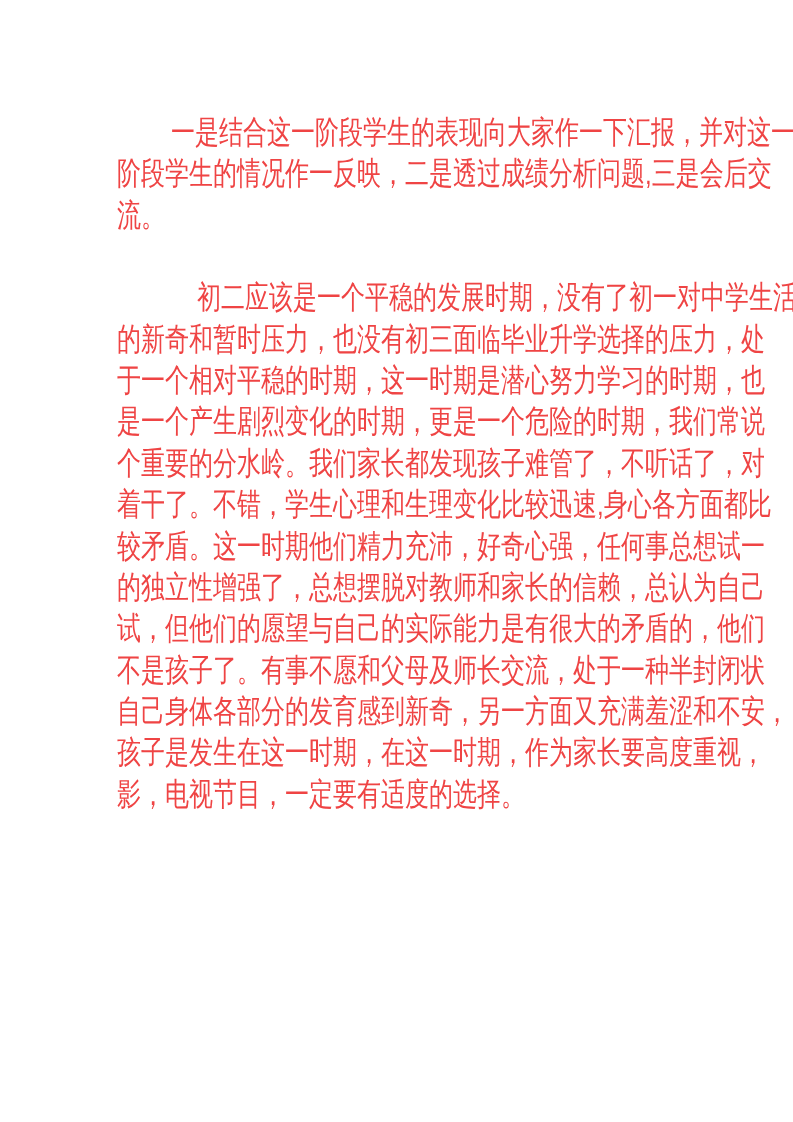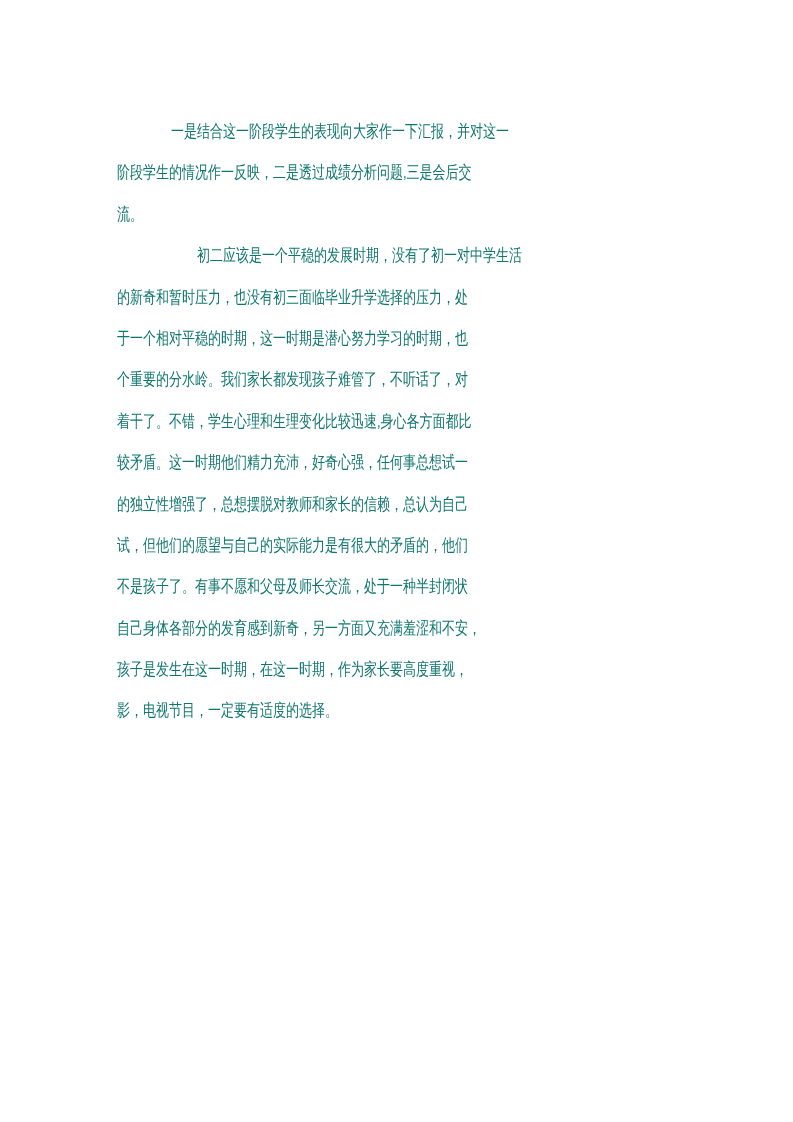--- a/index.html
+++ b/index.html
@@ -15,25 +15,26 @@
     overflow: hidden;
     font-family: "Liberation Sans", sans-serif;
   }
   .content {
     position: absolute;
     left: 117px;
     top: 111px;
     width: 572px;
   }
   .para {
-    font-size: 13px;
-    color: #0f766e;
+    font-size: 24px;
+    color: #ef4444;
     margin: 0;
   }
   .para + .para {
+    margin-top: 41px;
   }
   .line {
     height: 41.4px;
     line-height: 41.4px;
     white-space: nowrap;
   }
   
   .line > span {
     display: inline-block;
     transform: scaleY(1.33);
@@ -49,20 +50,21 @@
   <div class="content">
     <div class="para para-intro">
         <div class="line"><span>一是结合这一阶段学生的表现向大家作一下汇报，并对这一</span></div>
         <div class="line"><span>阶段学生的情况作一反映，二是透过成绩分析问题,三是会后交</span></div>
         <div class="line"><span>流。</span></div>
       </div>
     <div class="para para-body">
         <div class="line"><span>初二应该是一个平稳的发展时期，没有了初一对中学生活</span></div>
         <div class="line"><span>的新奇和暂时压力，也没有初三面临毕业升学选择的压力，处</span></div>
         <div class="line"><span>于一个相对平稳的时期，这一时期是潜心努力学习的时期，也</span></div>
+        <div class="line"><span>是一个产生剧烈变化的时期，更是一个危险的时期，我们常说</span></div>
         <div class="line"><span>个重要的分水岭。我们家长都发现孩子难管了，不听话了，对</span></div>
         <div class="line"><span>着干了。不错，学生心理和生理变化比较迅速,身心各方面都比</span></div>
         <div class="line"><span>较矛盾。这一时期他们精力充沛，好奇心强，任何事总想试一</span></div>
         <div class="line"><span>的独立性增强了，总想摆脱对教师和家长的信赖，总认为自己</span></div>
         <div class="line"><span>试，但他们的愿望与自己的实际能力是有很大的矛盾的，他们</span></div>
         <div class="line"><span>不是孩子了。有事不愿和父母及师长交流，处于一种半封闭状</span></div>
         <div class="line"><span>自己身体各部分的发育感到新奇，另一方面又充满羞涩和不安，</span></div>
         <div class="line"><span>孩子是发生在这一时期，在这一时期，作为家长要高度重视，</span></div>
         <div class="line"><span>影，电视节目，一定要有适度的选择。</span></div>
       </div>

